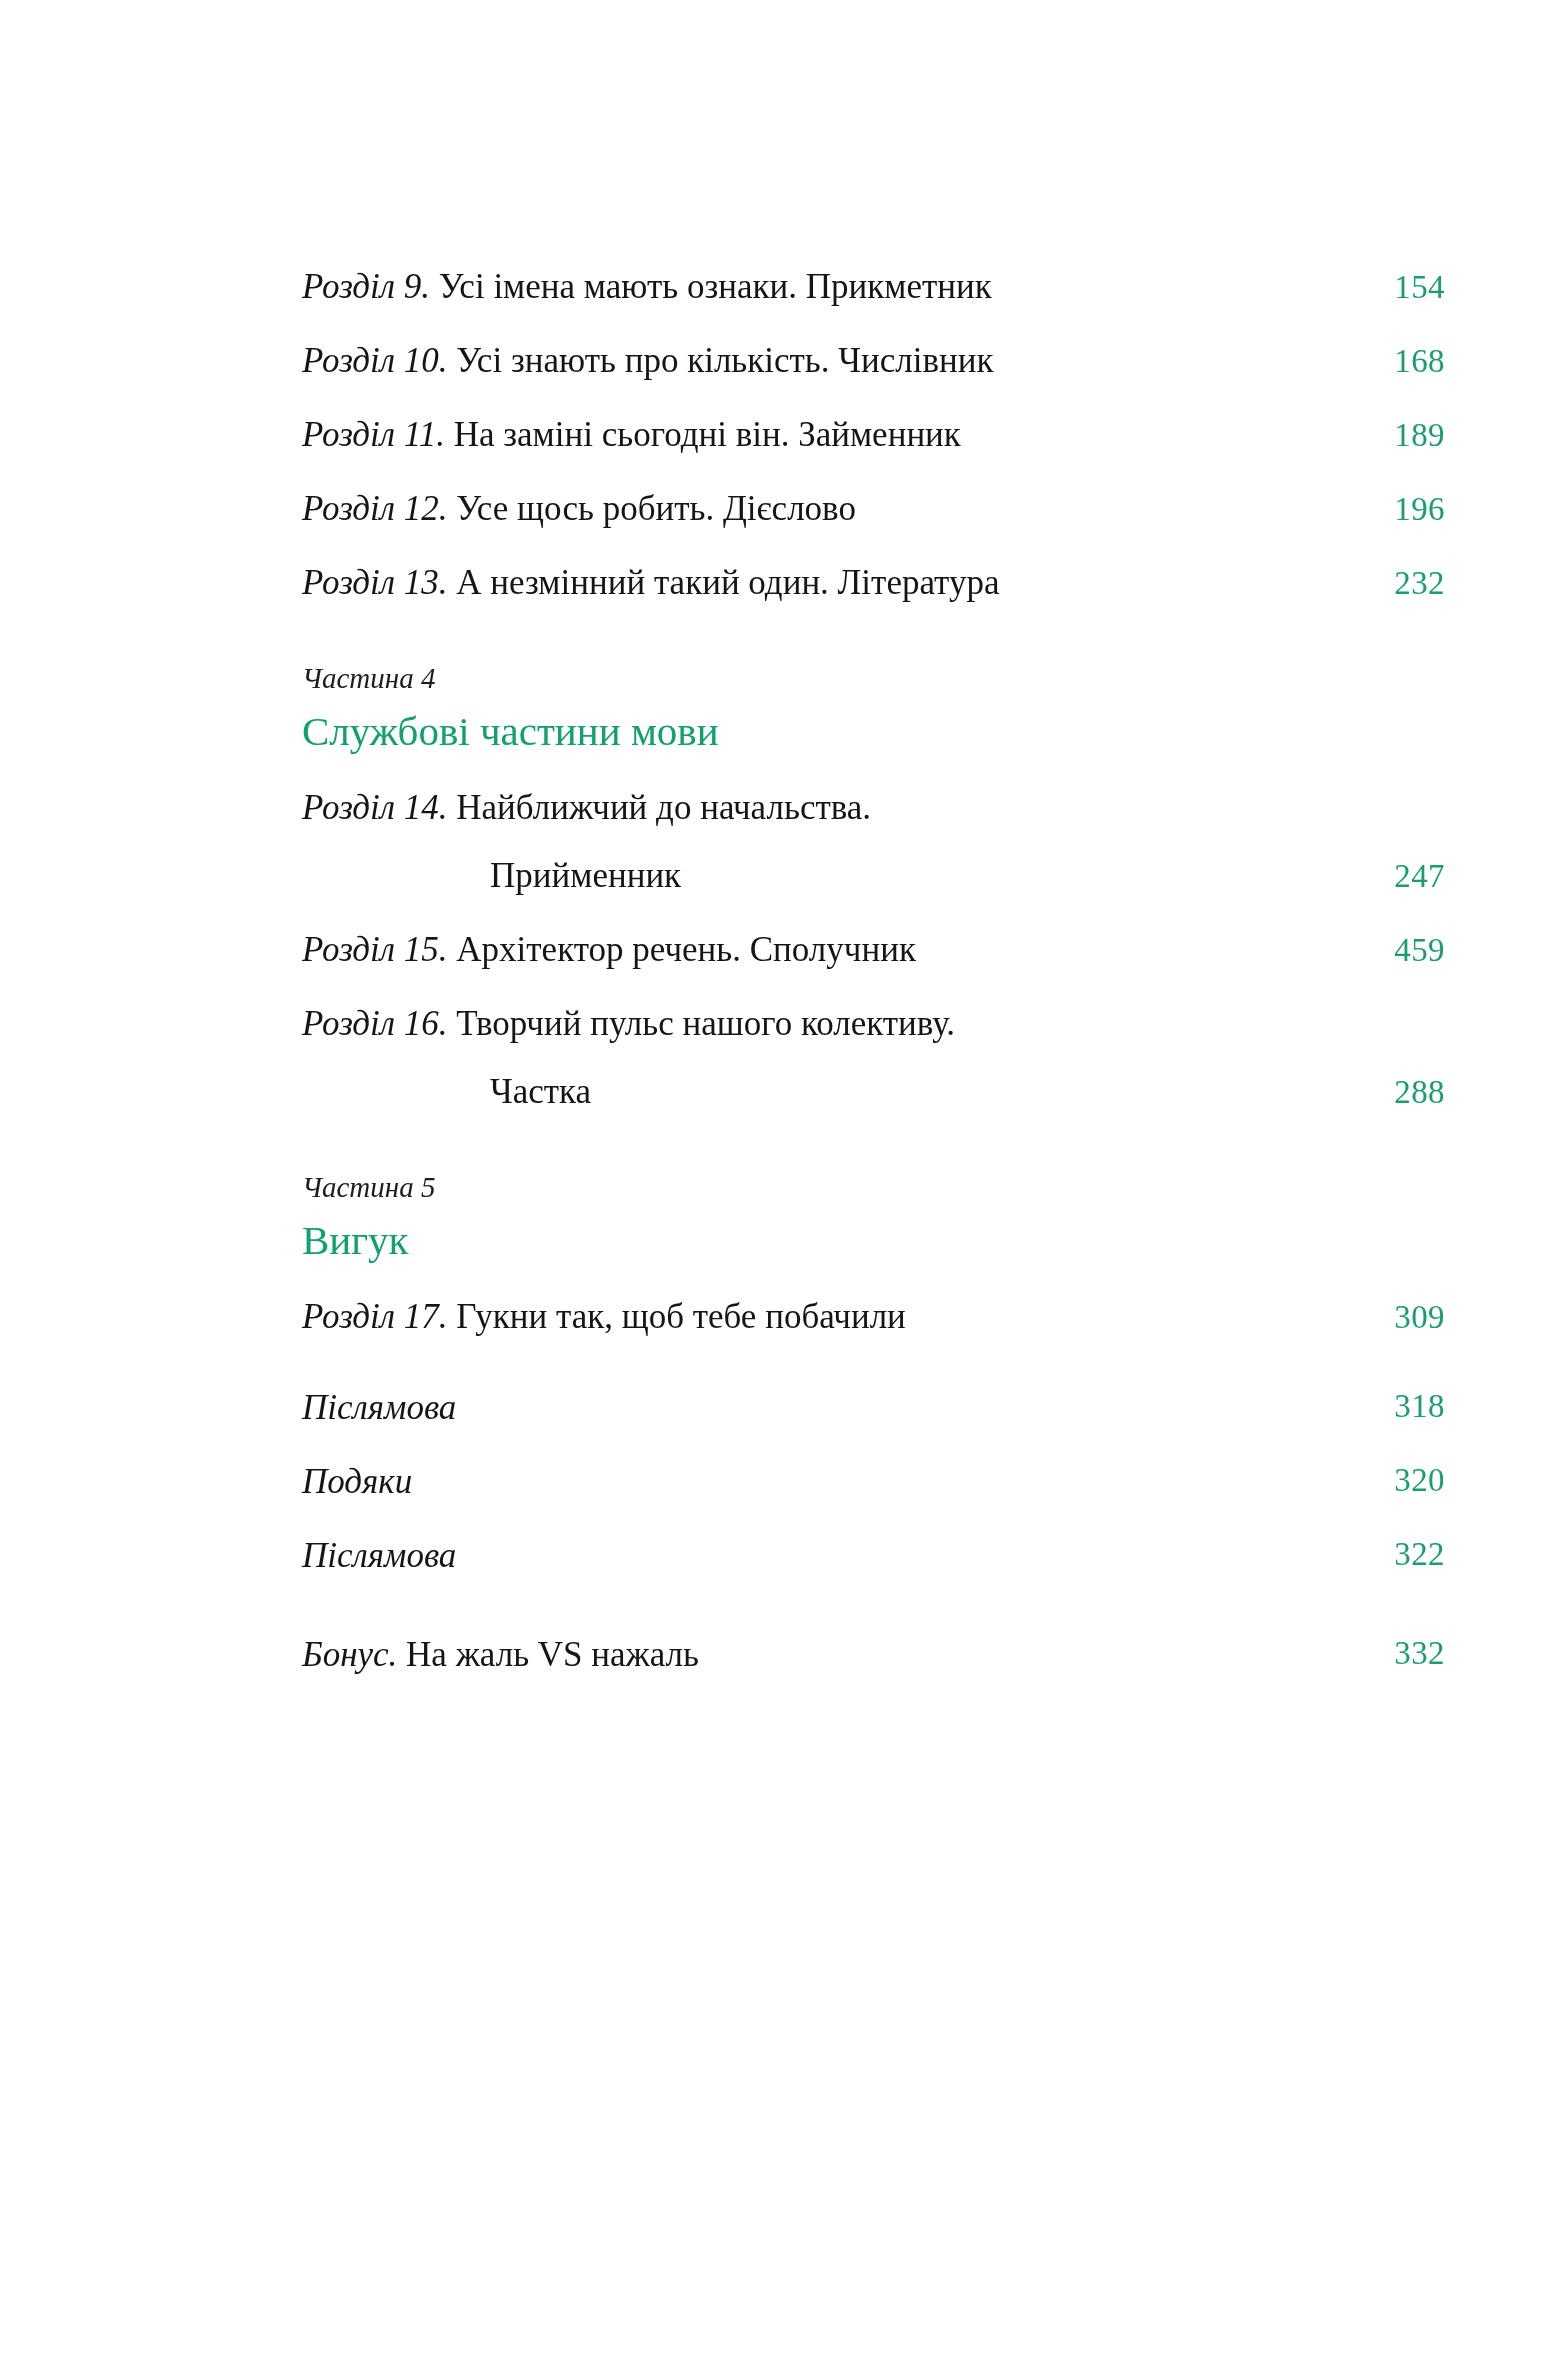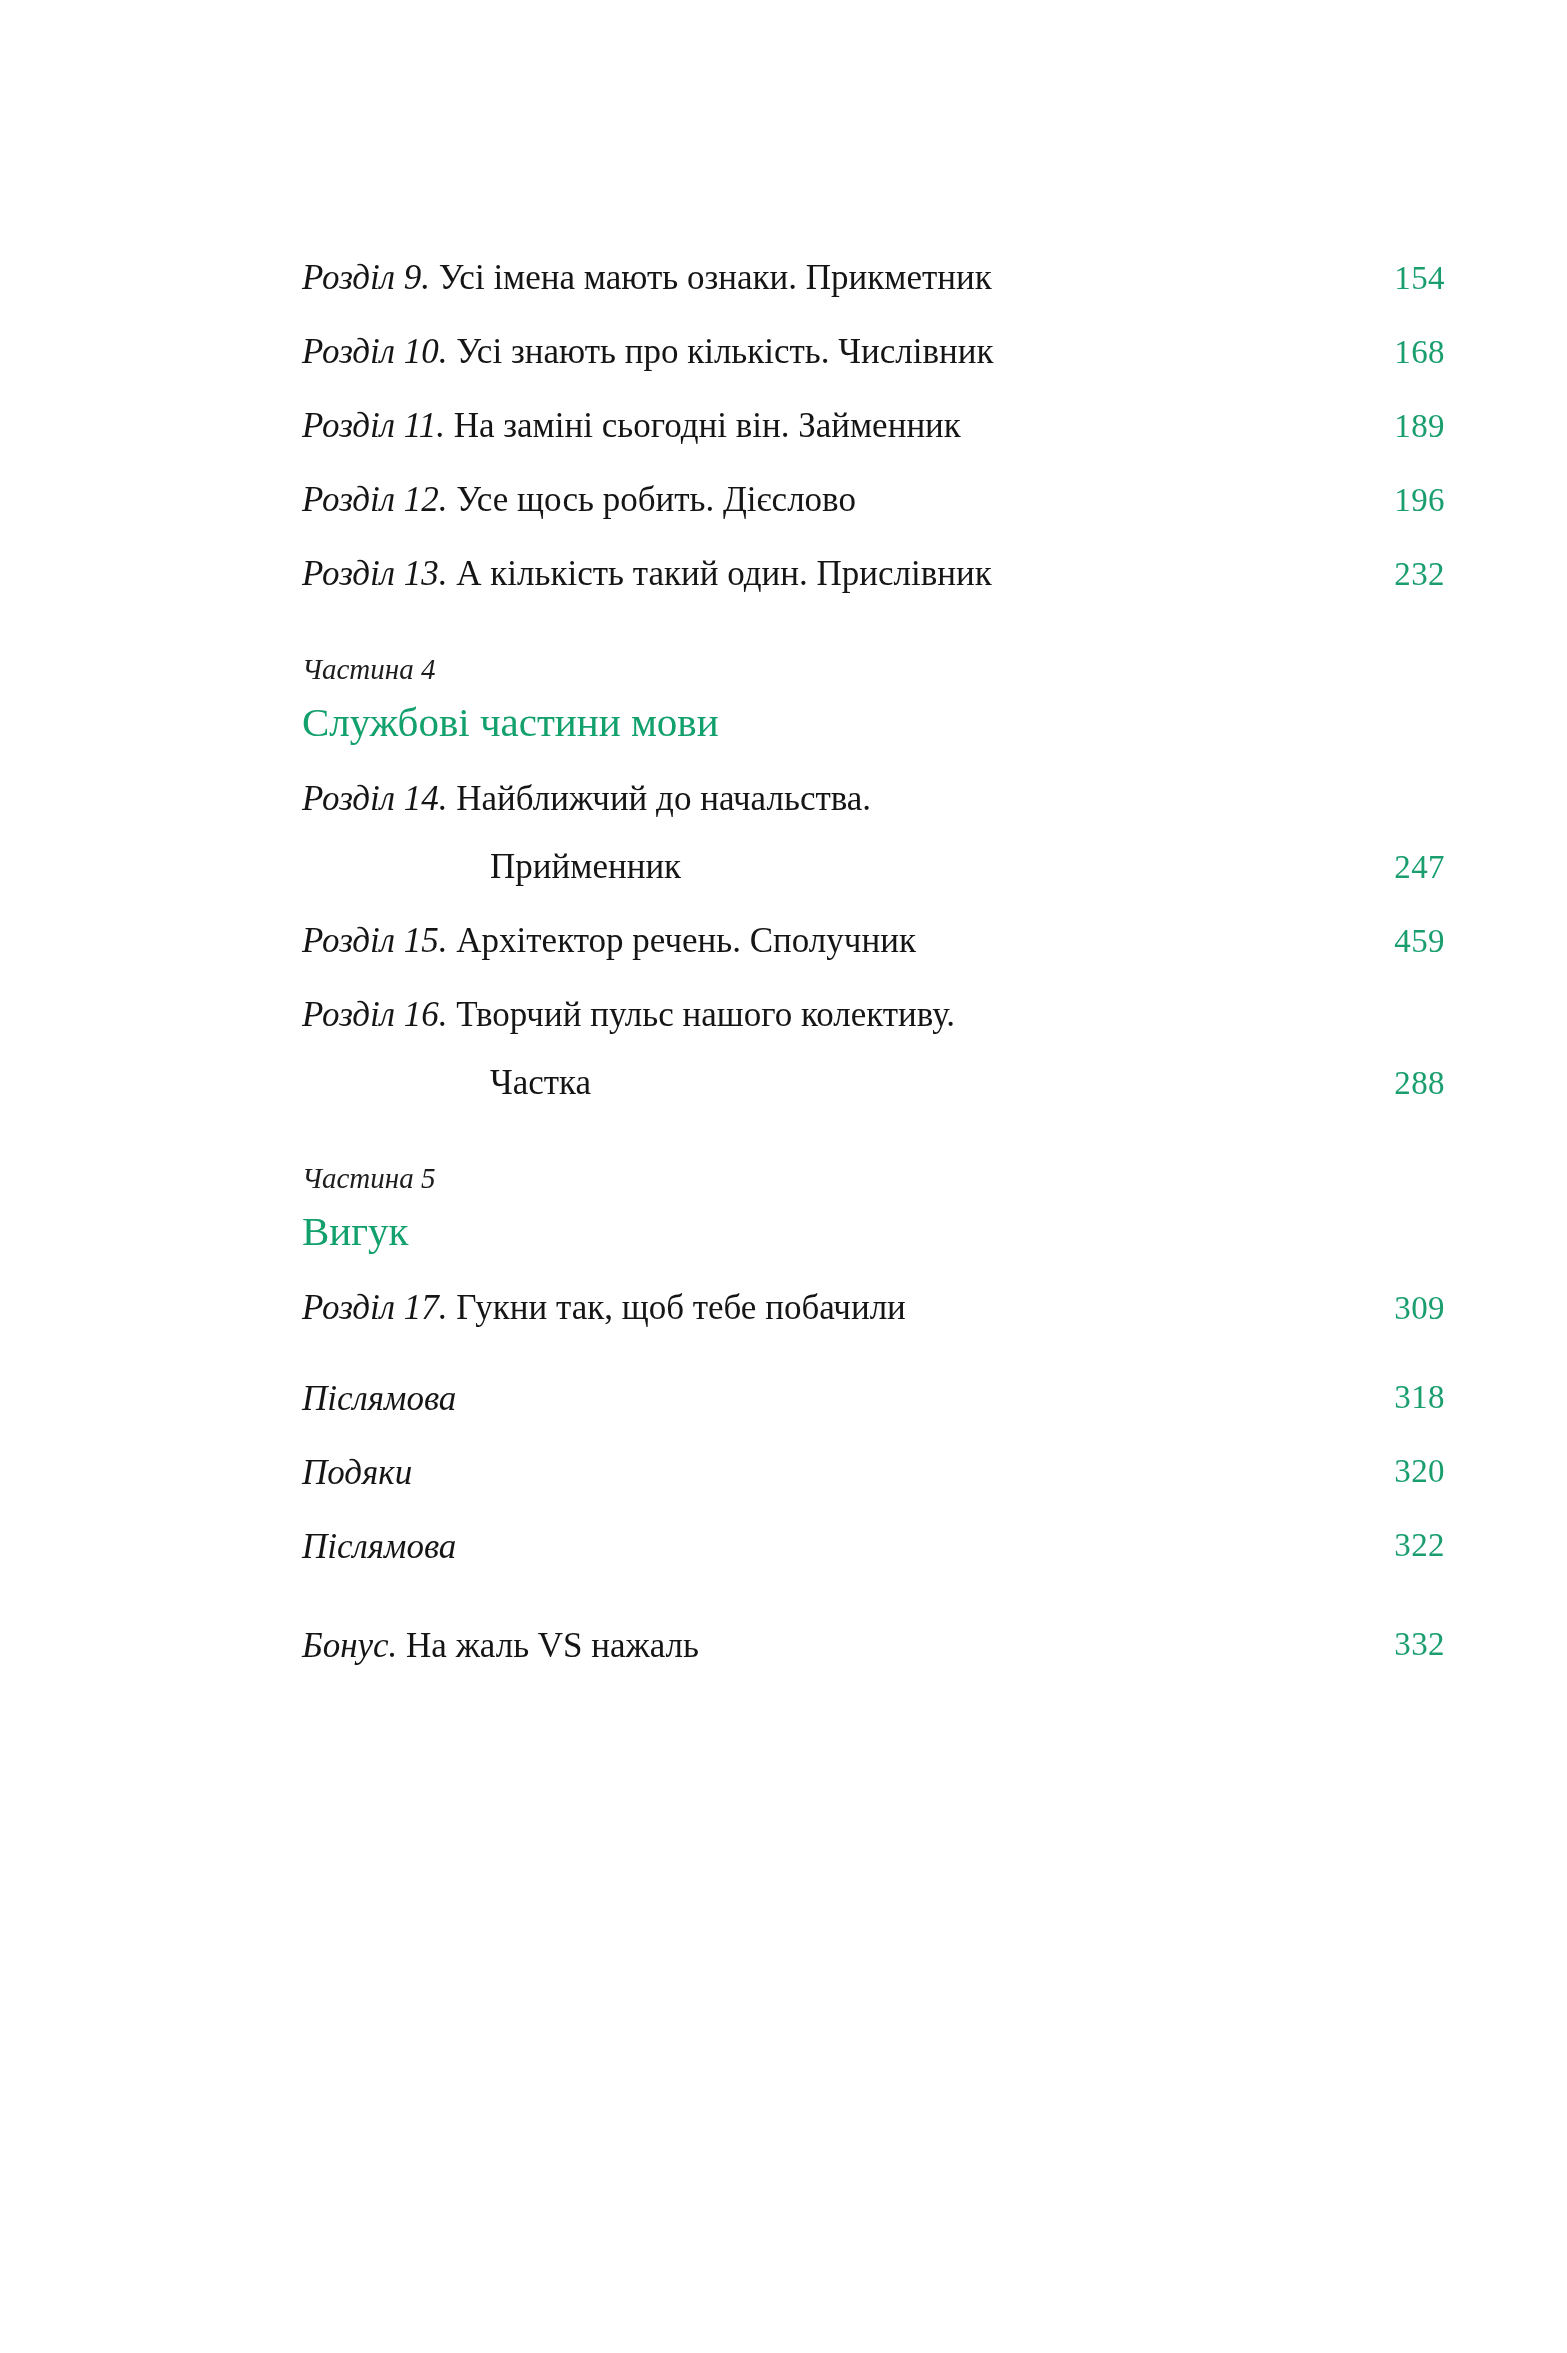--- a/index.html
+++ b/index.html
@@ -21,21 +21,21 @@
     position: absolute;
     left: 0; top: 0;
     width: 1568px;
     height: 2354px;
     background: #ffffff;
   }
 
   .toc {
     position: absolute;
     left: 302px;
-    top: 260px;
+    top: 269px;
     width: 1143px;
   }
 
   
   .row {
     display: flex;
     align-items: baseline;
     justify-content: space-between;
     width: 100%;
   }
@@ -174,21 +174,21 @@
       </div>
       <div class="row chapter">
         <span class="title"><span class="lead">Розділ 11.</span><span class="rest"> На заміні сьогодні він. Займенник</span></span>
         <span class="pageno">189</span>
       </div>
       <div class="row chapter">
         <span class="title"><span class="lead">Розділ 12.</span><span class="rest"> Усе щось робить. Дієслово</span></span>
         <span class="pageno">196</span>
       </div>
       <div class="row chapter">
-        <span class="title"><span class="lead">Розділ 13.</span><span class="rest"> А кількість такий один. Прислівник</span></span>
+        <span class="title"><span class="lead">Розділ 13.</span><span class="rest"> А незмінний такий один. Література</span></span>
         <span class="pageno">232</span>
       </div>
     </div>
 
     <div class="part">
       <div class="part-label">Частина 4</div>
       <div class="part-title">Службові частини мови</div>
     </div>
 
     <div class="chapter-wrap">

